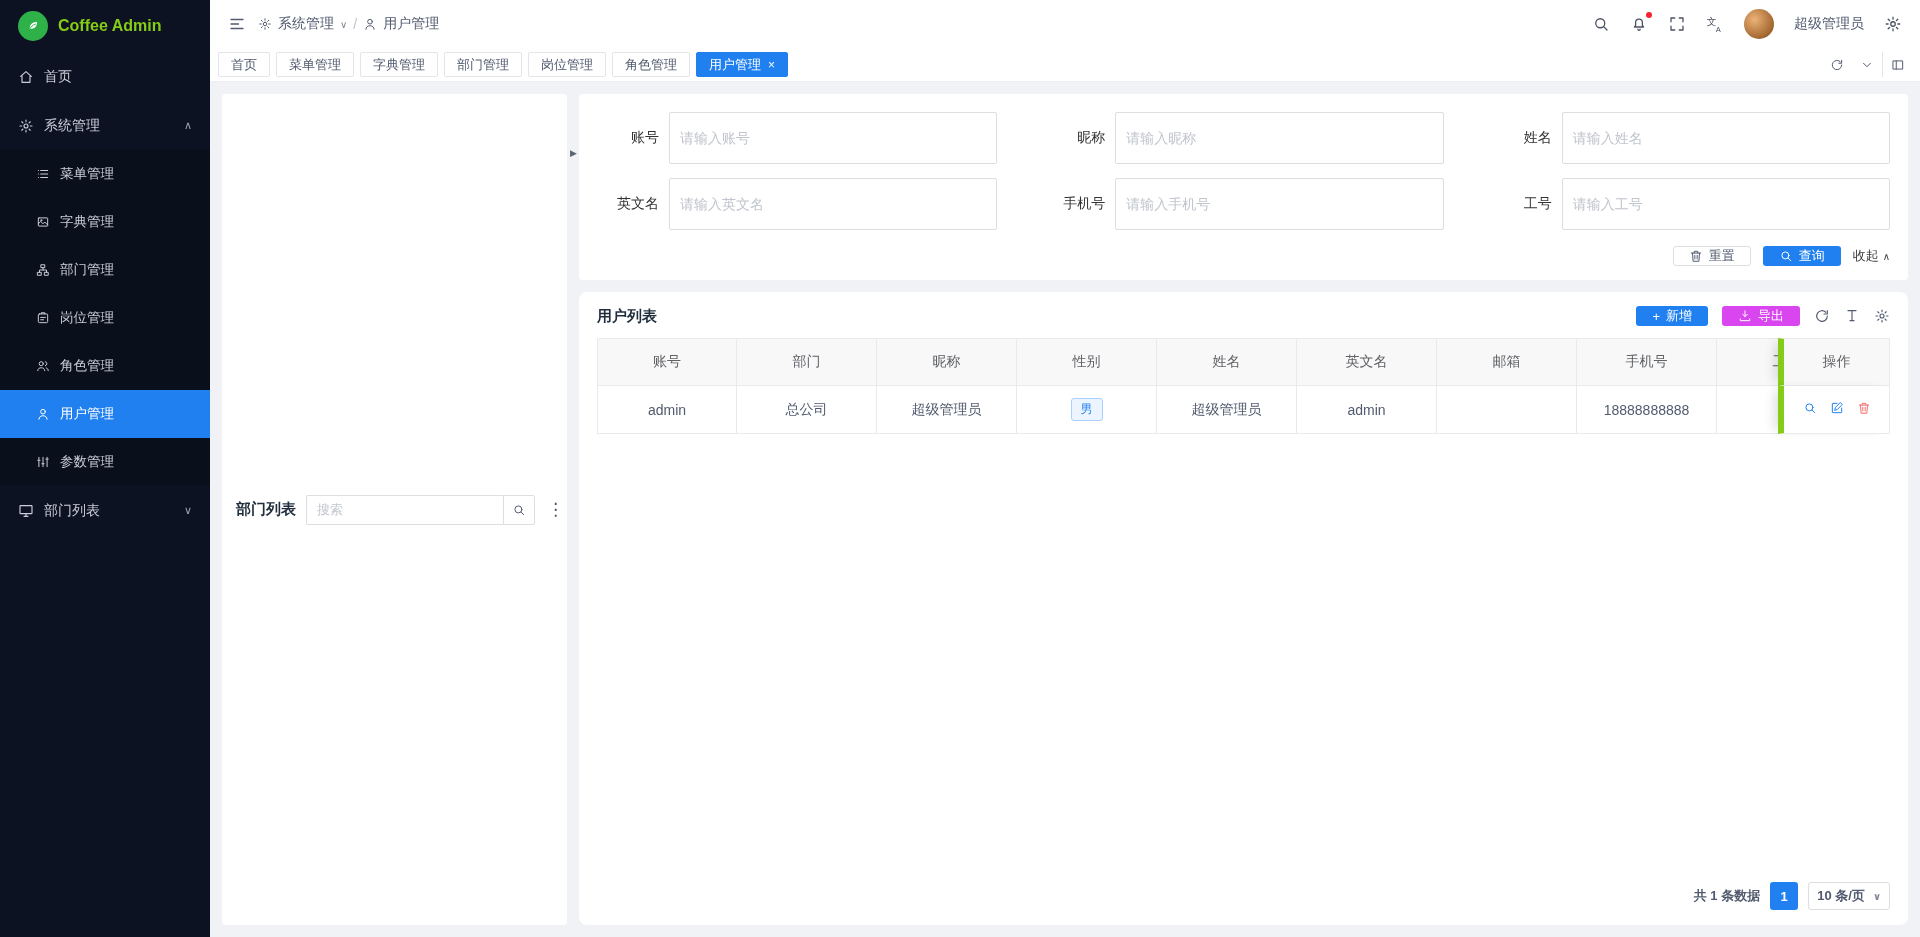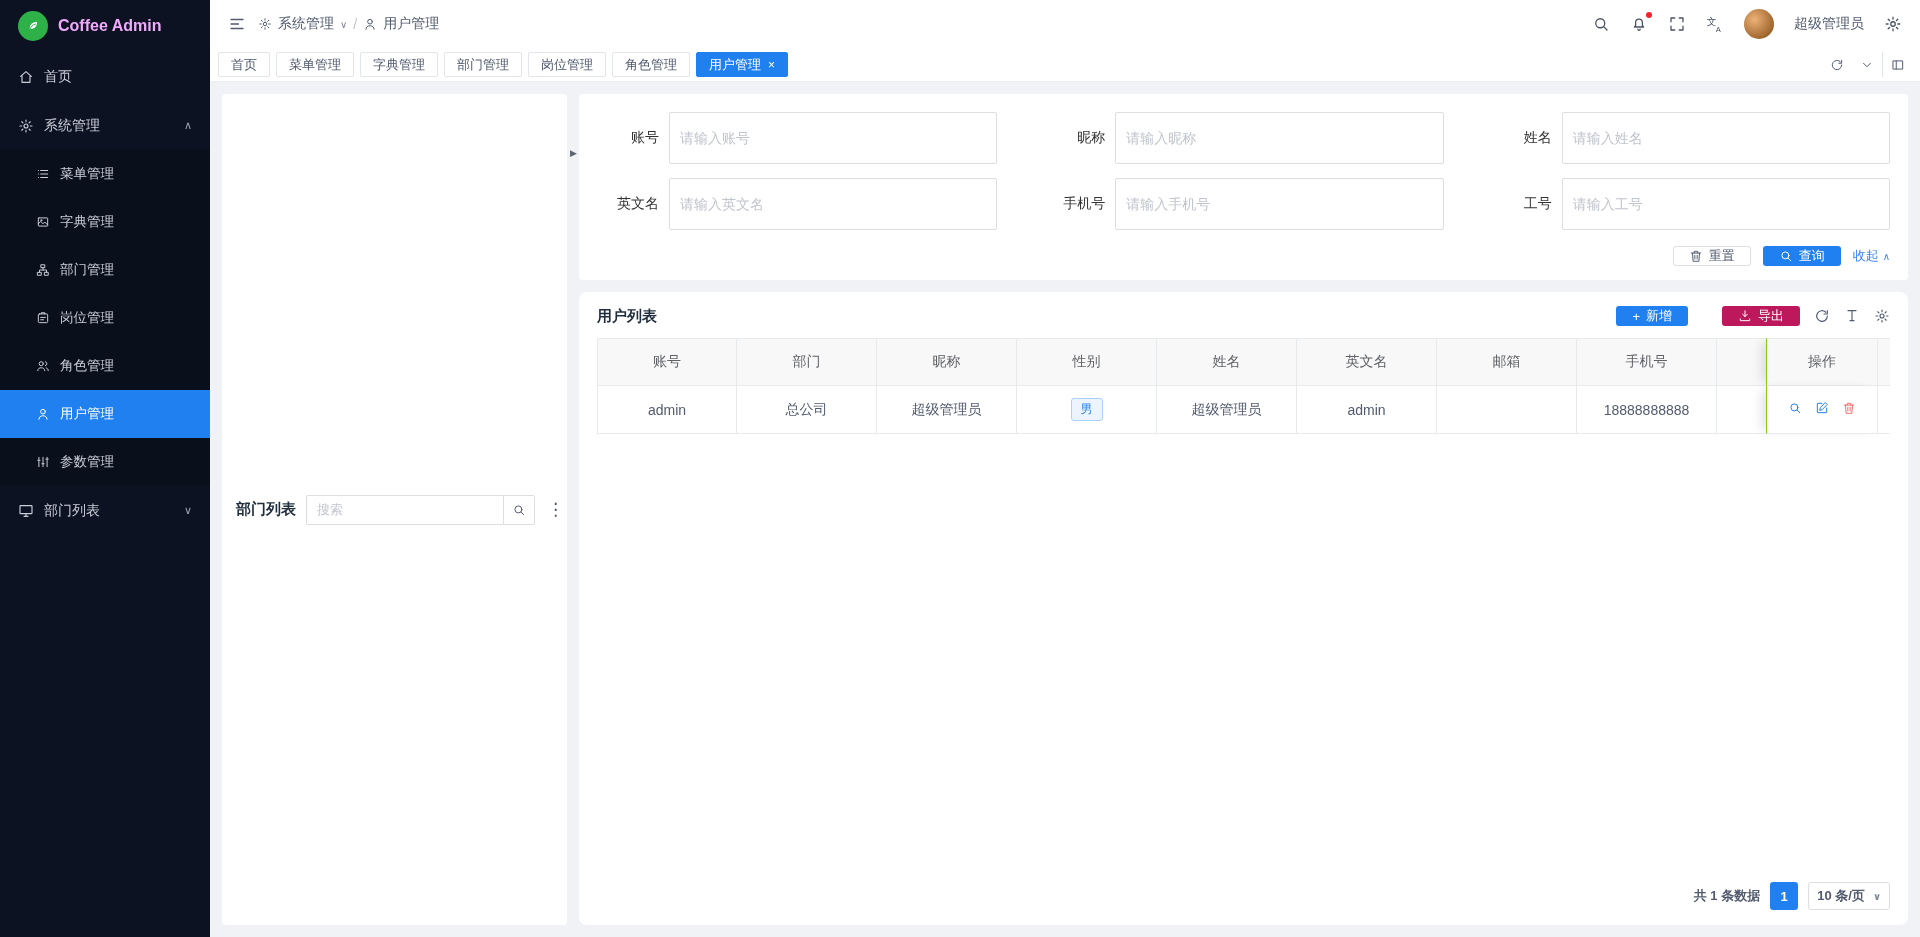--- a/index.html
+++ b/index.html
@@ -9,21 +9,21 @@
 
   
   .ic { width:16px; height:16px; fill:none; stroke:currentColor; stroke-width:1.7; stroke-linecap:round; stroke-linejoin:round; flex:none;}
   .ic-sm { width:14px; height:14px; }
   .ic-lg { width:18px; height:18px; }
 
   
   .sidebar { width:210px; height:100%; background:#0d1222; color:#c9ced9; flex:none; display:flex; flex-direction:column;}
   .logo { display:flex; align-items:center; gap:10px; height:52px; padding:0 18px; }
   .logo-circle { width:30px; height:30px; border-radius:50%; background:#2fb14a; display:flex; align-items:center; justify-content:center; flex:none;}
-  .logo-text { color:#f0abfc; font-weight:bold; font-size:16px; white-space:nowrap;}
+  .logo-text { color:#84cc16; font-weight:bold; font-size:16px; white-space:nowrap;}
   .menu-item { display:flex; align-items:center; gap:10px; height:49px; padding:0 18px; font-size:14px; cursor:pointer; color:#c9ced9;}
   .menu-item .chev { margin-left:auto; font-size:11px; color:#9aa2b1;}
   .submenu { background:#0a0f1c; }
   .submenu .menu-item { padding-left:36px; height:48px; font-size:13.5px;}
   .menu-item.active { background:#2080f0; color:#fff; }
 
   
   .main-wrap { flex:1; display:flex; flex-direction:column; min-width:0; height:100%;}
 
   
@@ -70,40 +70,40 @@
   .search-card { background:#fff; border-radius:4px; padding:18px 18px 14px;}
   .form-grid { display:grid; grid-template-columns:repeat(3,1fr); column-gap:46px; row-gap:14px;}
   .field { display:flex; align-items:center; gap:10px; min-width:0;}
   .field label { flex:none; width:62px; text-align:right; color:#333; font-size:14px;}
   .field input { flex:1; min-width:0; height:52px; border:1px solid #dcdee2; border-radius:2px; padding:0 10px; font-size:14px; color:#515a6e; outline:none;}
   .field input::placeholder { color:#c0c4cc;}
   .form-actions { margin-top:16px; display:flex; justify-content:flex-end; align-items:center; gap:12px;}
   .btn { height:20px; display:inline-flex; align-items:center; gap:6px; padding:0 15px; border-radius:3px; font-size:13px; cursor:pointer; border:1px solid transparent; white-space:nowrap;}
   .btn-plain { background:#fff; border-color:#dcdee2; color:#515a6e;}
   .btn-primary { background:#2080f0; color:#fff;}
-  .btn-warning { background:#be185d; color:#fff;margin-left:20px;}
-  .link-collapse { color:#3b82f6; font-size:13px; display:inline-flex; align-items:center; gap:4px; cursor:pointer;}
+  .btn-warning { background:#d946ef; color:#fff;}
+  .link-collapse { color:#404040; font-size:13px; display:inline-flex; align-items:center; gap:4px; cursor:pointer;}
   .link-collapse .chev { font-size:10px;}
 
   
   .table-card { background:#fff; border-radius:8px; padding:14px 18px 8px; flex:1; display:flex; flex-direction:column; min-height:0;}
   .table-head { display:flex; align-items:center; flex:none;}
   .table-title { font-size:15px; font-weight:600; color:#1f2d3d;}
   .table-tools { margin-left:auto; display:flex; align-items:center; gap:14px;}
   .tool-icon { color:#515a6e; cursor:pointer; display:flex; align-items:center;}
   .table-scroll { flex:1; margin-top:12px; overflow-x:auto; overflow-y:hidden; min-height:0; position:relative;}
   .table-scroll::-webkit-scrollbar { height:10px;}
   .table-scroll::-webkit-scrollbar-thumb { background:#c4c6cc; border-radius:5px;}
   .table-scroll::-webkit-scrollbar-track { background:transparent;}
   table.grid { border-collapse:separate; border-spacing:0; table-layout:fixed; width:1512px;}
   .grid th, .grid td { height:48px; text-align:center; font-size:14px; border-right:1px solid #e8eaec; border-bottom:1px solid #e8eaec; padding:0 8px; overflow:hidden; white-space:nowrap;}
   .grid th { background:#f8f8f9; color:#606266; font-weight:normal; border-top:1px solid #e8eaec;}
   .grid th:first-child, .grid td:first-child { border-left:1px solid #e8eaec;}
   .grid td { color:#515a6e; background:#fff;}
-  .grid th.op, .grid td.op { position:sticky; right:12px; z-index:2; box-shadow:-8px 0 10px -4px rgba(0,0,0,0.12); border-left:1px solid #84cc16;font-family:Liberation Mono, monospace;}
+  .grid th.op, .grid td.op { position:sticky; right:0; z-index:2; box-shadow:-8px 0 10px -4px rgba(0,0,0,0.12); border-left:6px solid #84cc16;font-family:Liberation Mono, monospace;}
   .grid th.op { background:#f8f8f9;}
   .grid td.op { background:#fff;}
   .op-icons { display:flex; align-items:center; justify-content:center; gap:13px;}
   .op-icons .view, .op-icons .edit { color:#2080f0; cursor:pointer;}
   .op-icons .del { color:#f56c6c; cursor:pointer;}
   .tag-m { display:inline-block; padding:2px 9px; font-size:12px; color:#2b85f2; background:#ecf5ff; border:1px solid #a9d1ff; border-radius:3px; line-height:1.4;}
 
   
   .pager { flex:none; height:42px; display:flex; align-items:center; justify-content:flex-end; gap:10px; font-size:13px; color:#515a6e;font-weight:bold;}
   .page-num { width:28px; height:28px; border-radius:3px; background:#2080f0; color:#fff; display:flex; align-items:center; justify-content:center; font-size:13px; cursor:pointer;}

